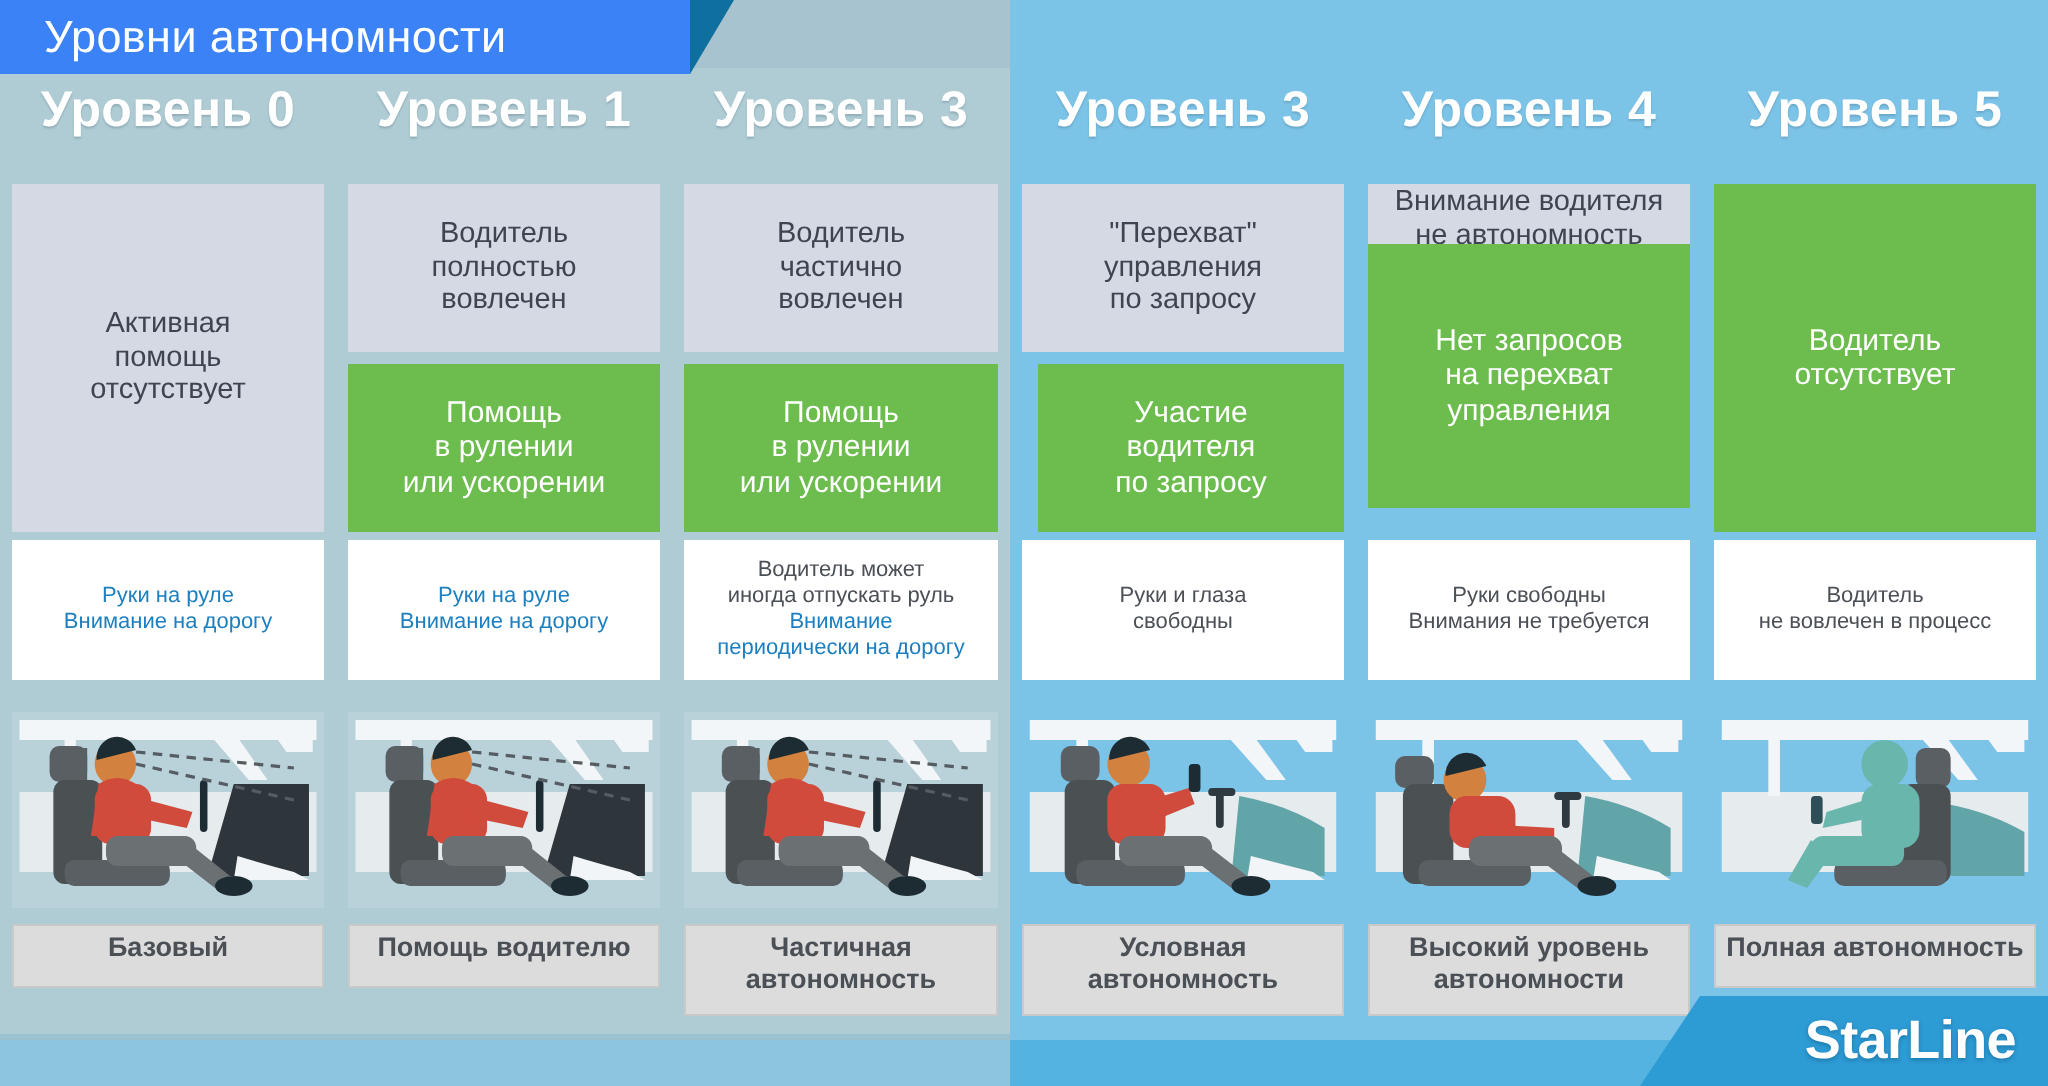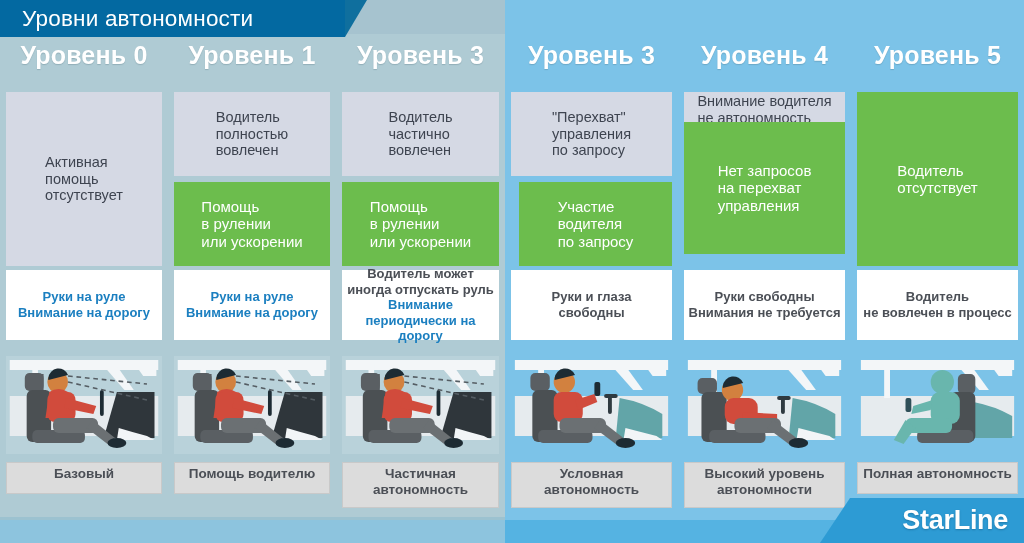--- a/index.html
+++ b/index.html
@@ -25,21 +25,21 @@
     position:absolute;top:0;left:0;right:0;height:3px;background:#9ab9c6;
   }
   #panel-left:after{
     content:"";position:absolute;left:0;right:0;bottom:23px;height:3px;
     background:#9cc2d0;
   }
 
   
   #title-ribbon{
     position:absolute;left:0;top:0;height:37px;width:345px;
-    background:#0369a1;color:#ffffff;
+    background:#3b82f6;color:#ffffff;
     display:flex;align-items:center;
     padding-left:22px;box-sizing:border-box;
     z-index:12;
   }
   #title-ribbon .title-text{
     font-size:22.5px;font-weight:normal;letter-spacing:.2px;white-space:nowrap;
   }
   #ribbon-tail{
     position:absolute;left:345px;top:0;width:22px;height:37px;z-index:12;
   }
@@ -55,39 +55,39 @@
   }
   .col-body{
     position:absolute;left:6px;right:6px;top:92px;height:256px;
   }
 
   
   .stack{position:absolute;left:0;right:0;top:0;height:174px;}
   .scard{
     position:absolute;left:0;right:0;
     display:flex;align-items:center;justify-content:center;
-    box-sizing:border-box;padding:2px 11px;
+    text-align:center;box-sizing:border-box;padding:2px 11px;
   }
   .scard .lines{line-height:1.16;}
   .scard.grey{
     background:#d5d9e4;color:#3e4450;
     font-size:14.5px;font-weight:normal;
   }
   .scard.green{
     background:#6cbd4d;color:#ffffff;
     font-size:15px;font-weight:normal;
   }
   .note{
     position:absolute;left:0;right:0;top:178px;height:70px;
     background:#ffffff;
     display:flex;align-items:center;justify-content:center;text-align:center;
     box-sizing:border-box;padding:2px 4px;
     line-height:1.2;
   }
-  .note .ln{display:block;font-size:13px;font-weight:bold;}
+  .note .ln{display:block;font-size:11px;font-weight:normal;}
   .note .ln.blue{color:#1b7fc0;}
   .note .ln.dark{color:#4b4f56;}
 
   
   .illus{position:absolute;left:6px;right:6px;top:356px;height:98px;overflow:hidden;}
   .illus svg{display:block;width:100%;height:100%;}
 
   
   .flabel{
     position:absolute;left:6px;right:6px;top:462px;min-height:32px;

